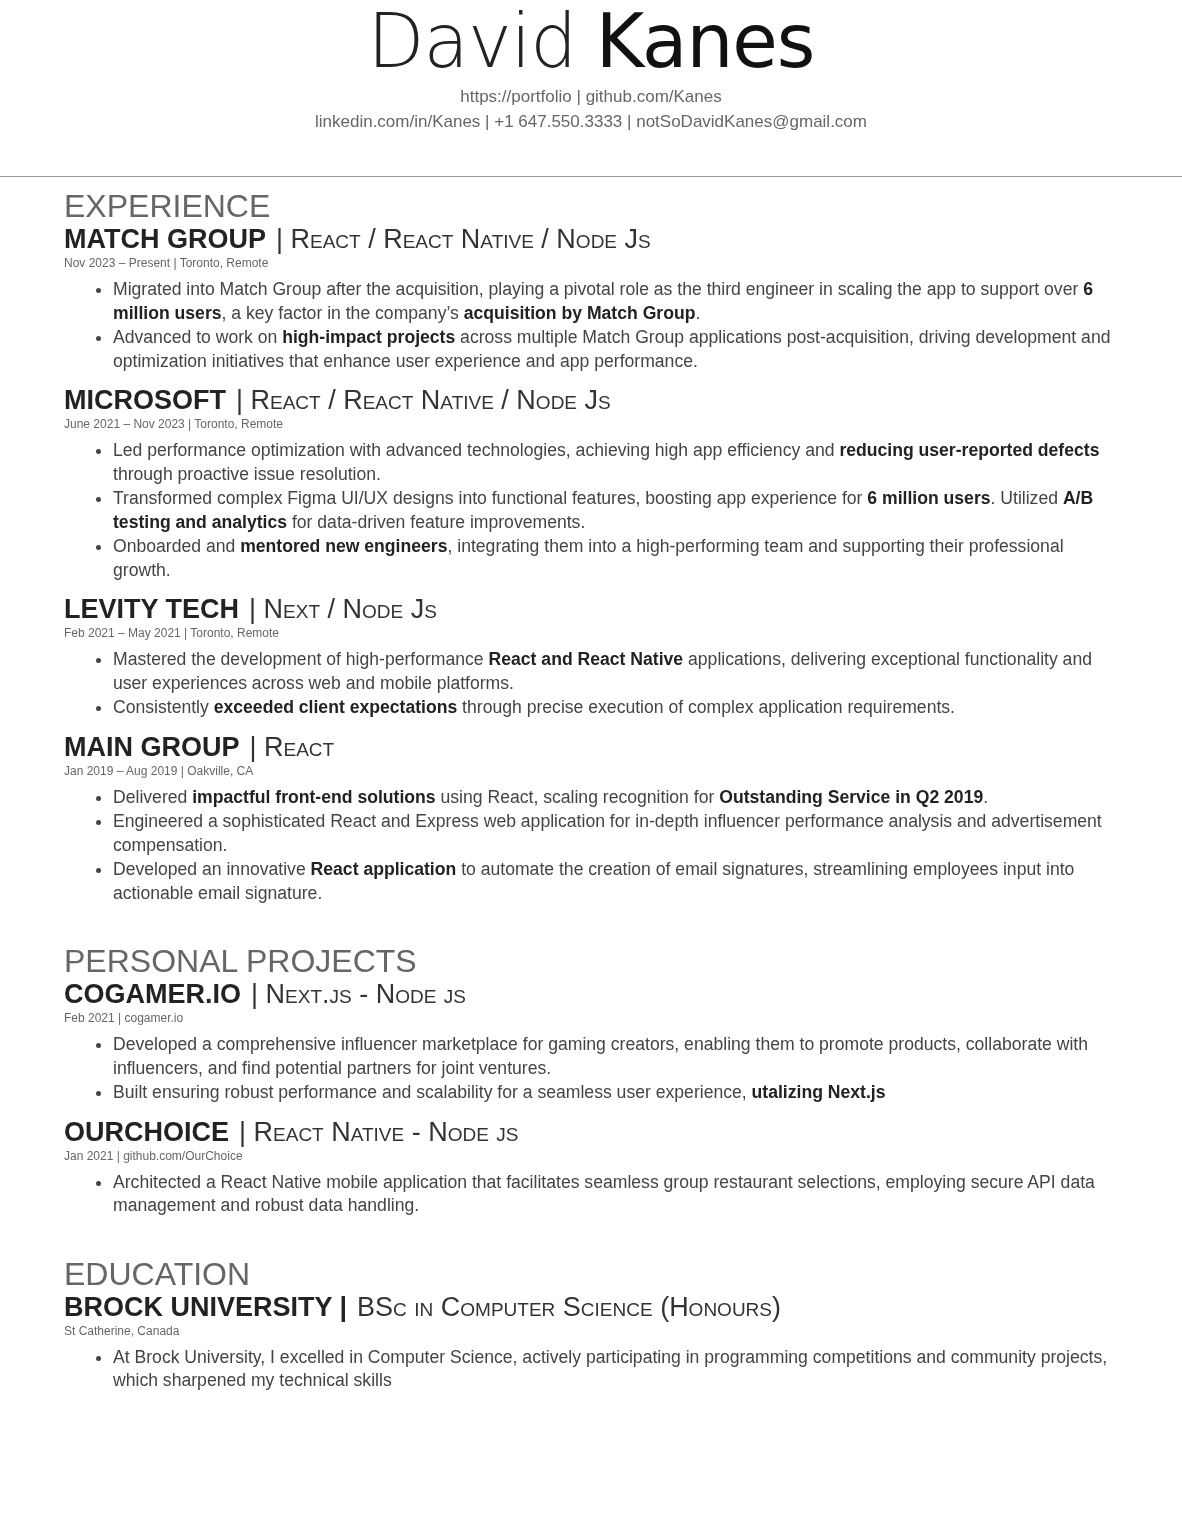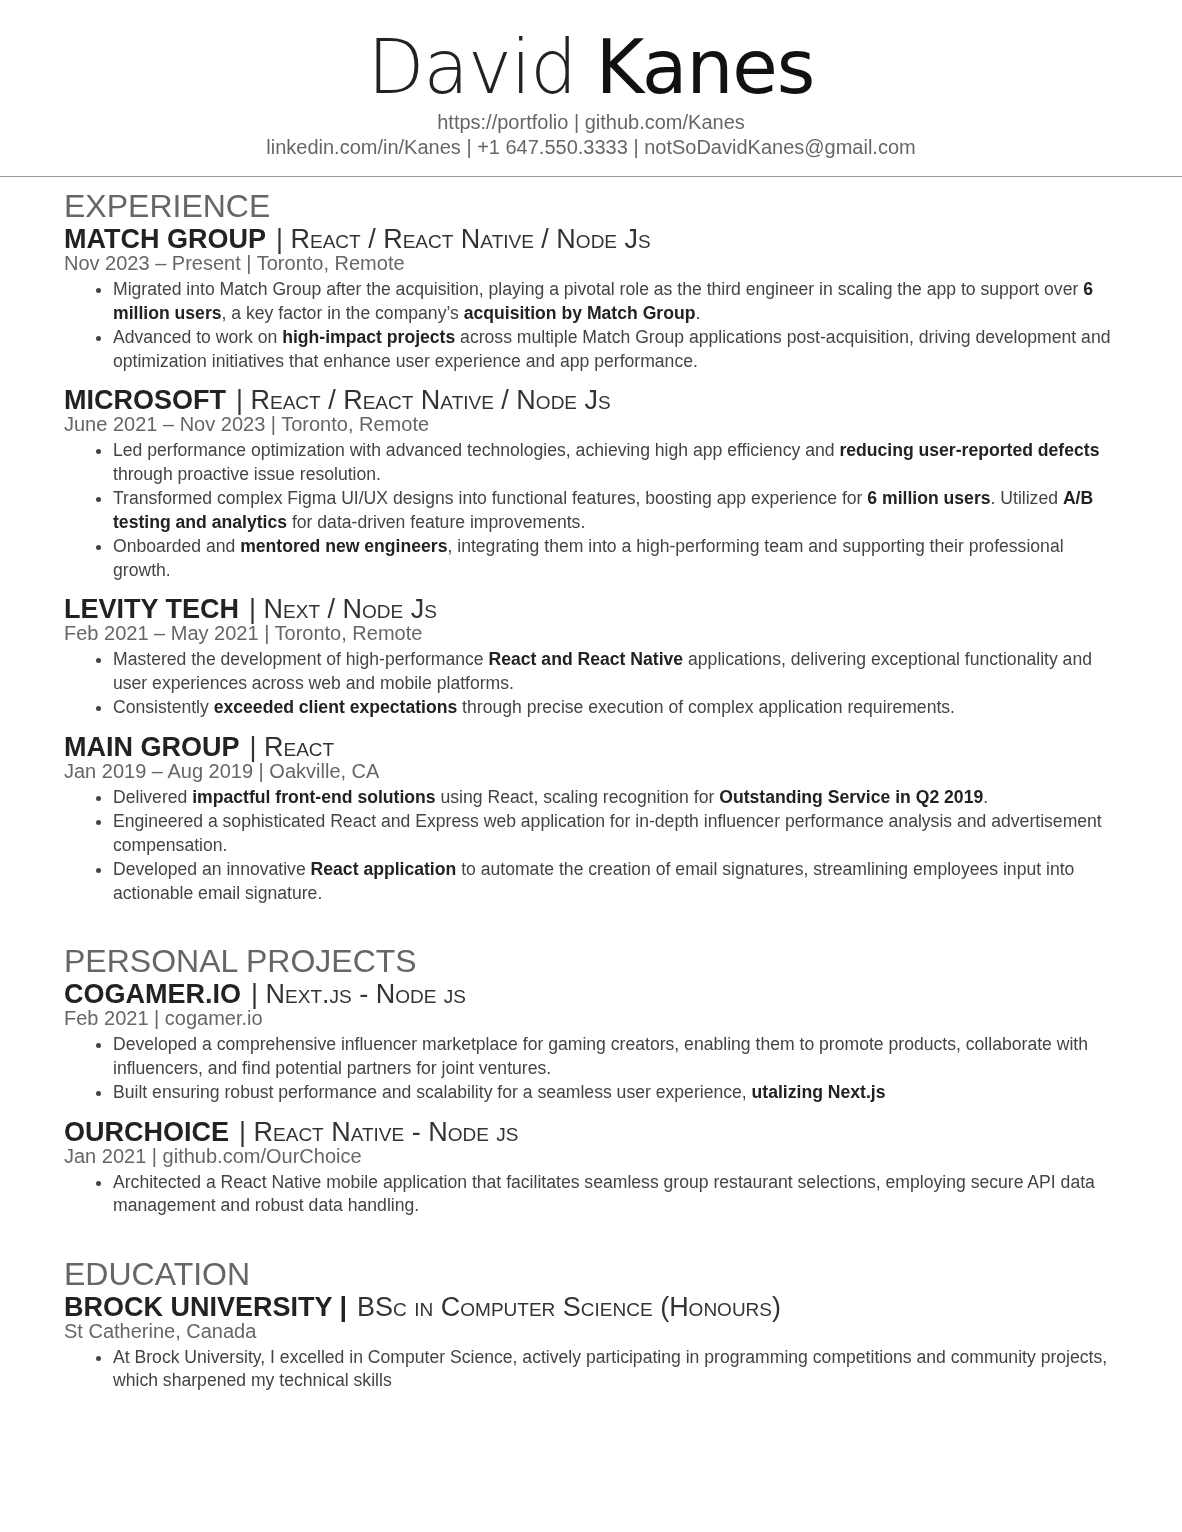--- a/index.html
+++ b/index.html
@@ -1,30 +1,30 @@
 <!DOCTYPE html>
 <html><head>
 <meta charset="utf-8">
 <style>
   html, body { margin: 0; padding: 0; background: #ffffff; }
   body { width: 1182px; height: 1532px; position: relative; overflow: hidden;
          font-family: "Liberation Sans", sans-serif; color: #333; }
-  .header { text-align: center; padding-top: 26px; }
+  .header { text-align: center; }
   .name { font-size: 74px; line-height: 82px; letter-spacing: -1px; color: #111; }
   .name .first { font-weight: 100; color: #222; -webkit-text-stroke: 0; font-family: "DejaVu Sans", sans-serif; font-weight: 200; }
   .name .last { font-weight: normal; font-family: "DejaVu Sans", sans-serif; }
-  .contact { font-size: 20px; line-height: 23px; color: #666; margin-top: 2px; }
+  .contact { font-size: 17px; line-height: 23px; color: #666; margin-top: 2px; }
   .rule { position: absolute; top: 176px; left: 0; width: 1182px; height: 1px; background: #999; }
   .content { position: absolute; top: 186px; left: 64px; right: 60px; }
   .section-title { font-size: 32px; line-height: 40px; color: #666; font-weight: normal; margin: 0; }
   .entry { margin-bottom: 14px; }
   .entry-head { font-size: 27px; line-height: 26px; color: #222; }
   .company { font-weight: bold; }
   .tech { font-variant: small-caps; margin-left: 10px; color: #333; }
-  .meta { font-size: 20px; line-height: 22px; color: #666; }
+  .meta { font-size: 12px; line-height: 22px; color: #666; }
   ul { margin: 4px 0 0 0; padding-left: 49px; }
   li { font-size: 17.6px; line-height: 23.5px; color: #444; margin-bottom: 1px; }
   li b { color: #222; font-weight: bold; }
   .gap-section { margin-top: 36px; }
 </style>
 </head>
 <body>
 
 <div class="header">
   <div class="name">

